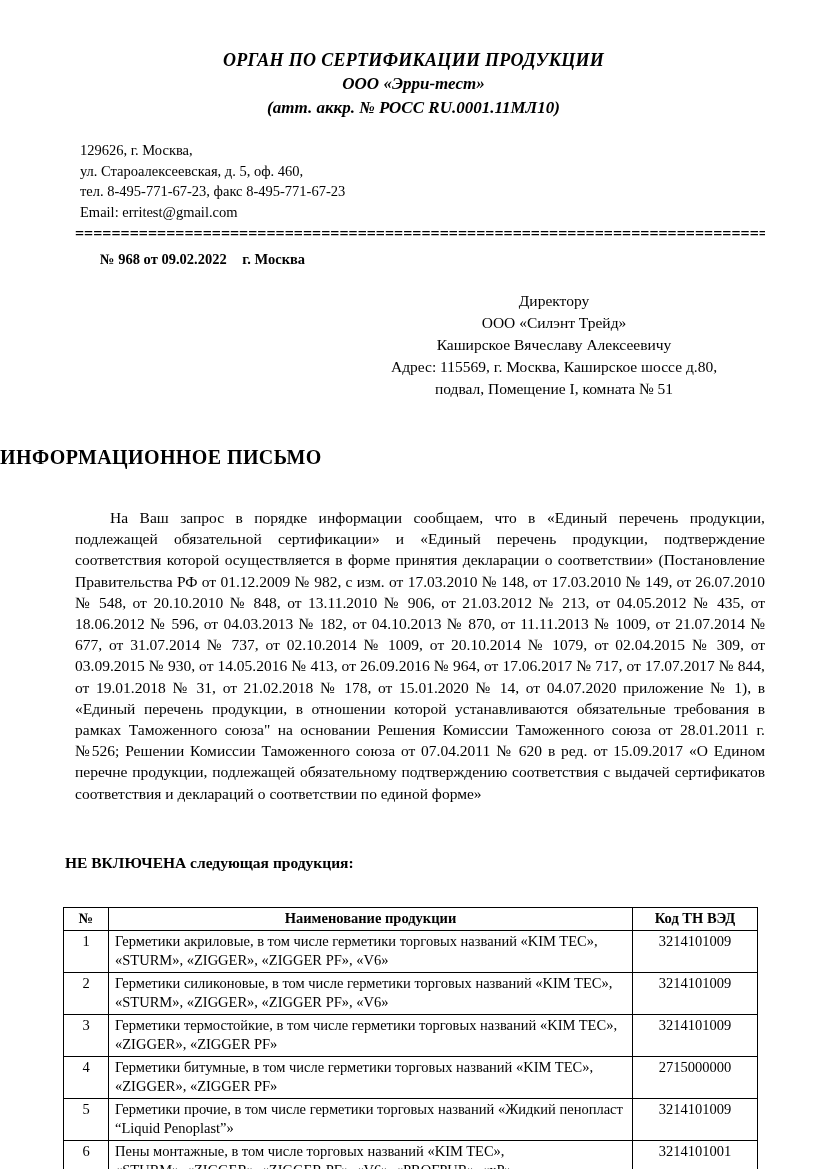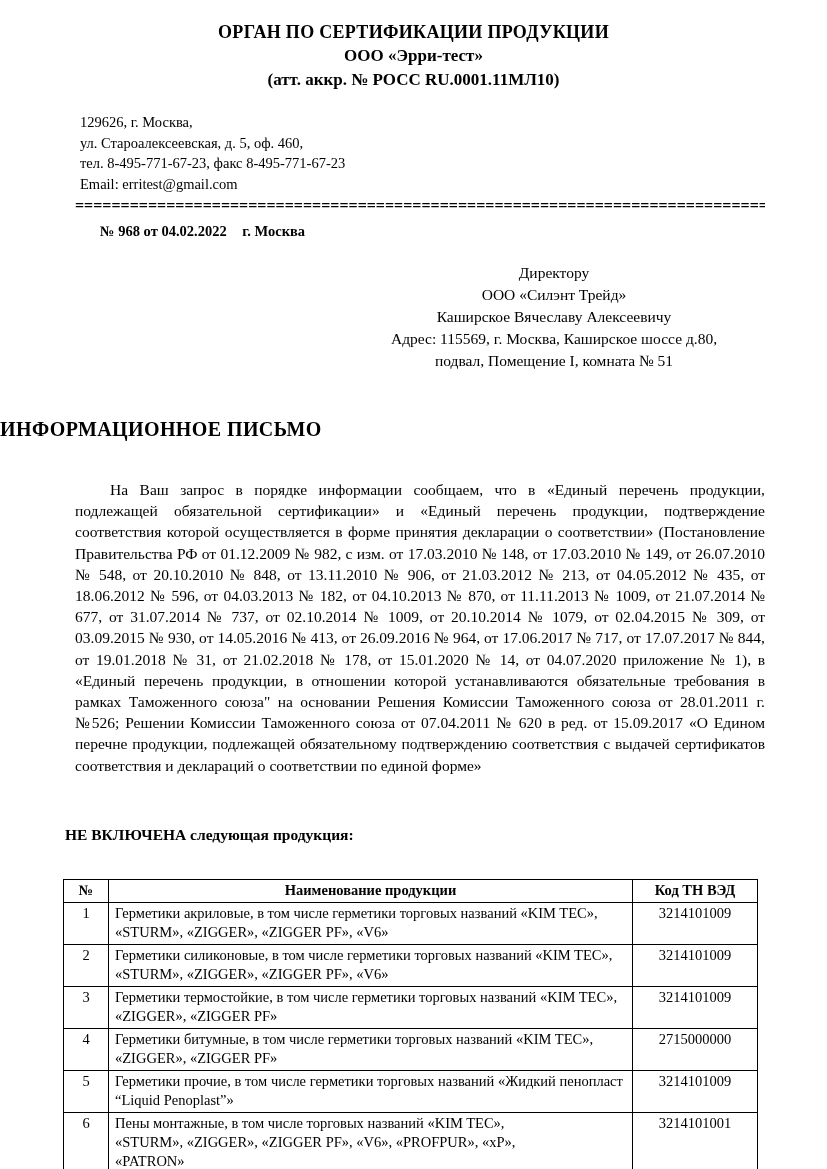--- a/index.html
+++ b/index.html
@@ -10,23 +10,24 @@
   .page {
     position: relative;
     width: 827px;
     height: 1169px;
     background: #ffffff;
     color: #000000;
     font-family: "Liberation Serif", "DejaVu Serif", serif;
     overflow: hidden;
   }
   .org-header {
-    padding-top: 20px;
+    padding-top: 48px;
     text-align: center;
     font-weight: bold;
+    font-style: italic;
   }
   .org-line1 { font-size: 18px; line-height: 24px; letter-spacing: 0.3px; }
   .org-line2 { font-size: 17px; line-height: 24px; }
   .org-line3 { font-size: 17px; line-height: 24px; }
   .contact {
     margin: 20px 0 0 80px;
     font-size: 14.5px;
     line-height: 20.5px;
   }
   .separator {
@@ -103,21 +104,21 @@
   <div class="contact">
     <div>129626, г. Москва,</div>
     <div>ул. Староалексеевская, д. 5, оф. 460,</div>
     <div>тел. 8-495-771-67-23, факс 8-495-771-67-23</div>
     <div>Email: erritest@gmail.com</div>
   </div>
 
   <div class="separator">==========================================================================================</div>
 
   <div class="ref-line">
-    <span>№ 968 от 04.02.2022</span>
+    <span>№ 968 от 09.02.2022</span>
     <span class="ref-city">г. Москва</span>
   </div>
 
   <div class="addressee">
     <div>Директору</div>
     <div>ООО «Силэнт Трейд»</div>
     <div>Каширское Вячеславу Алексеевичу</div>
     <div>Адрес: 115569, г. Москва, Каширское шоссе д.80,</div>
     <div>подвал, Помещение I, комната № 51</div>
   </div>

